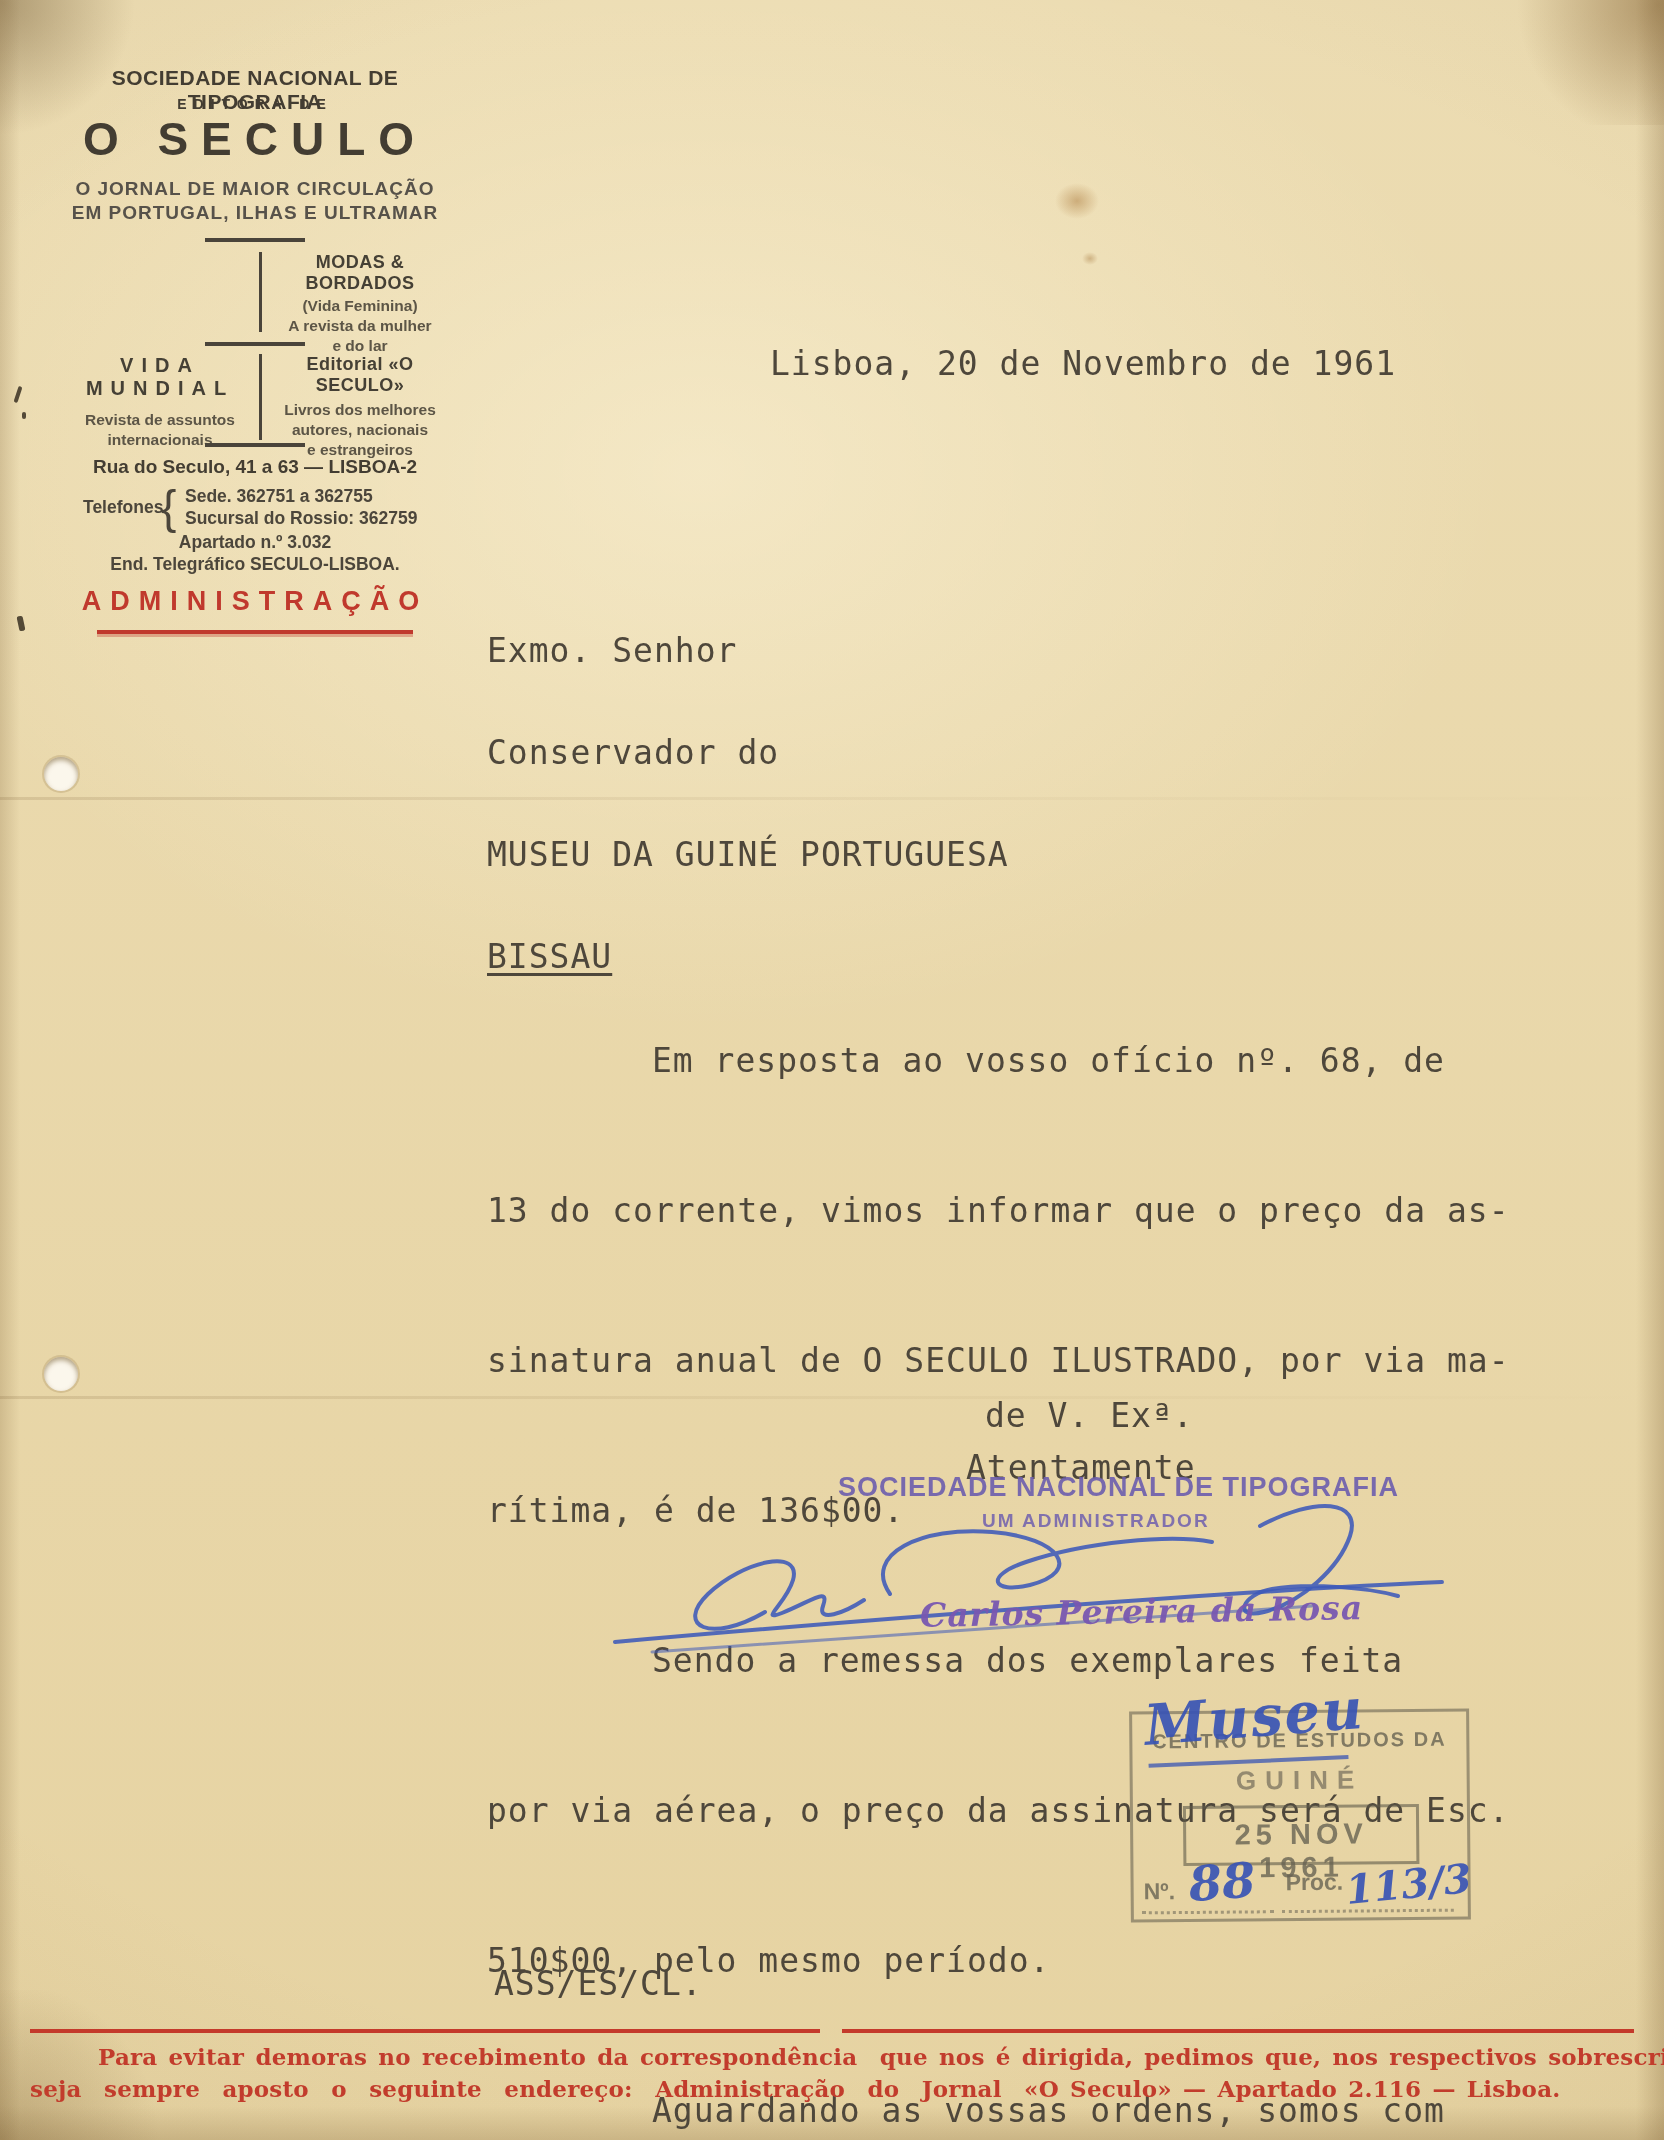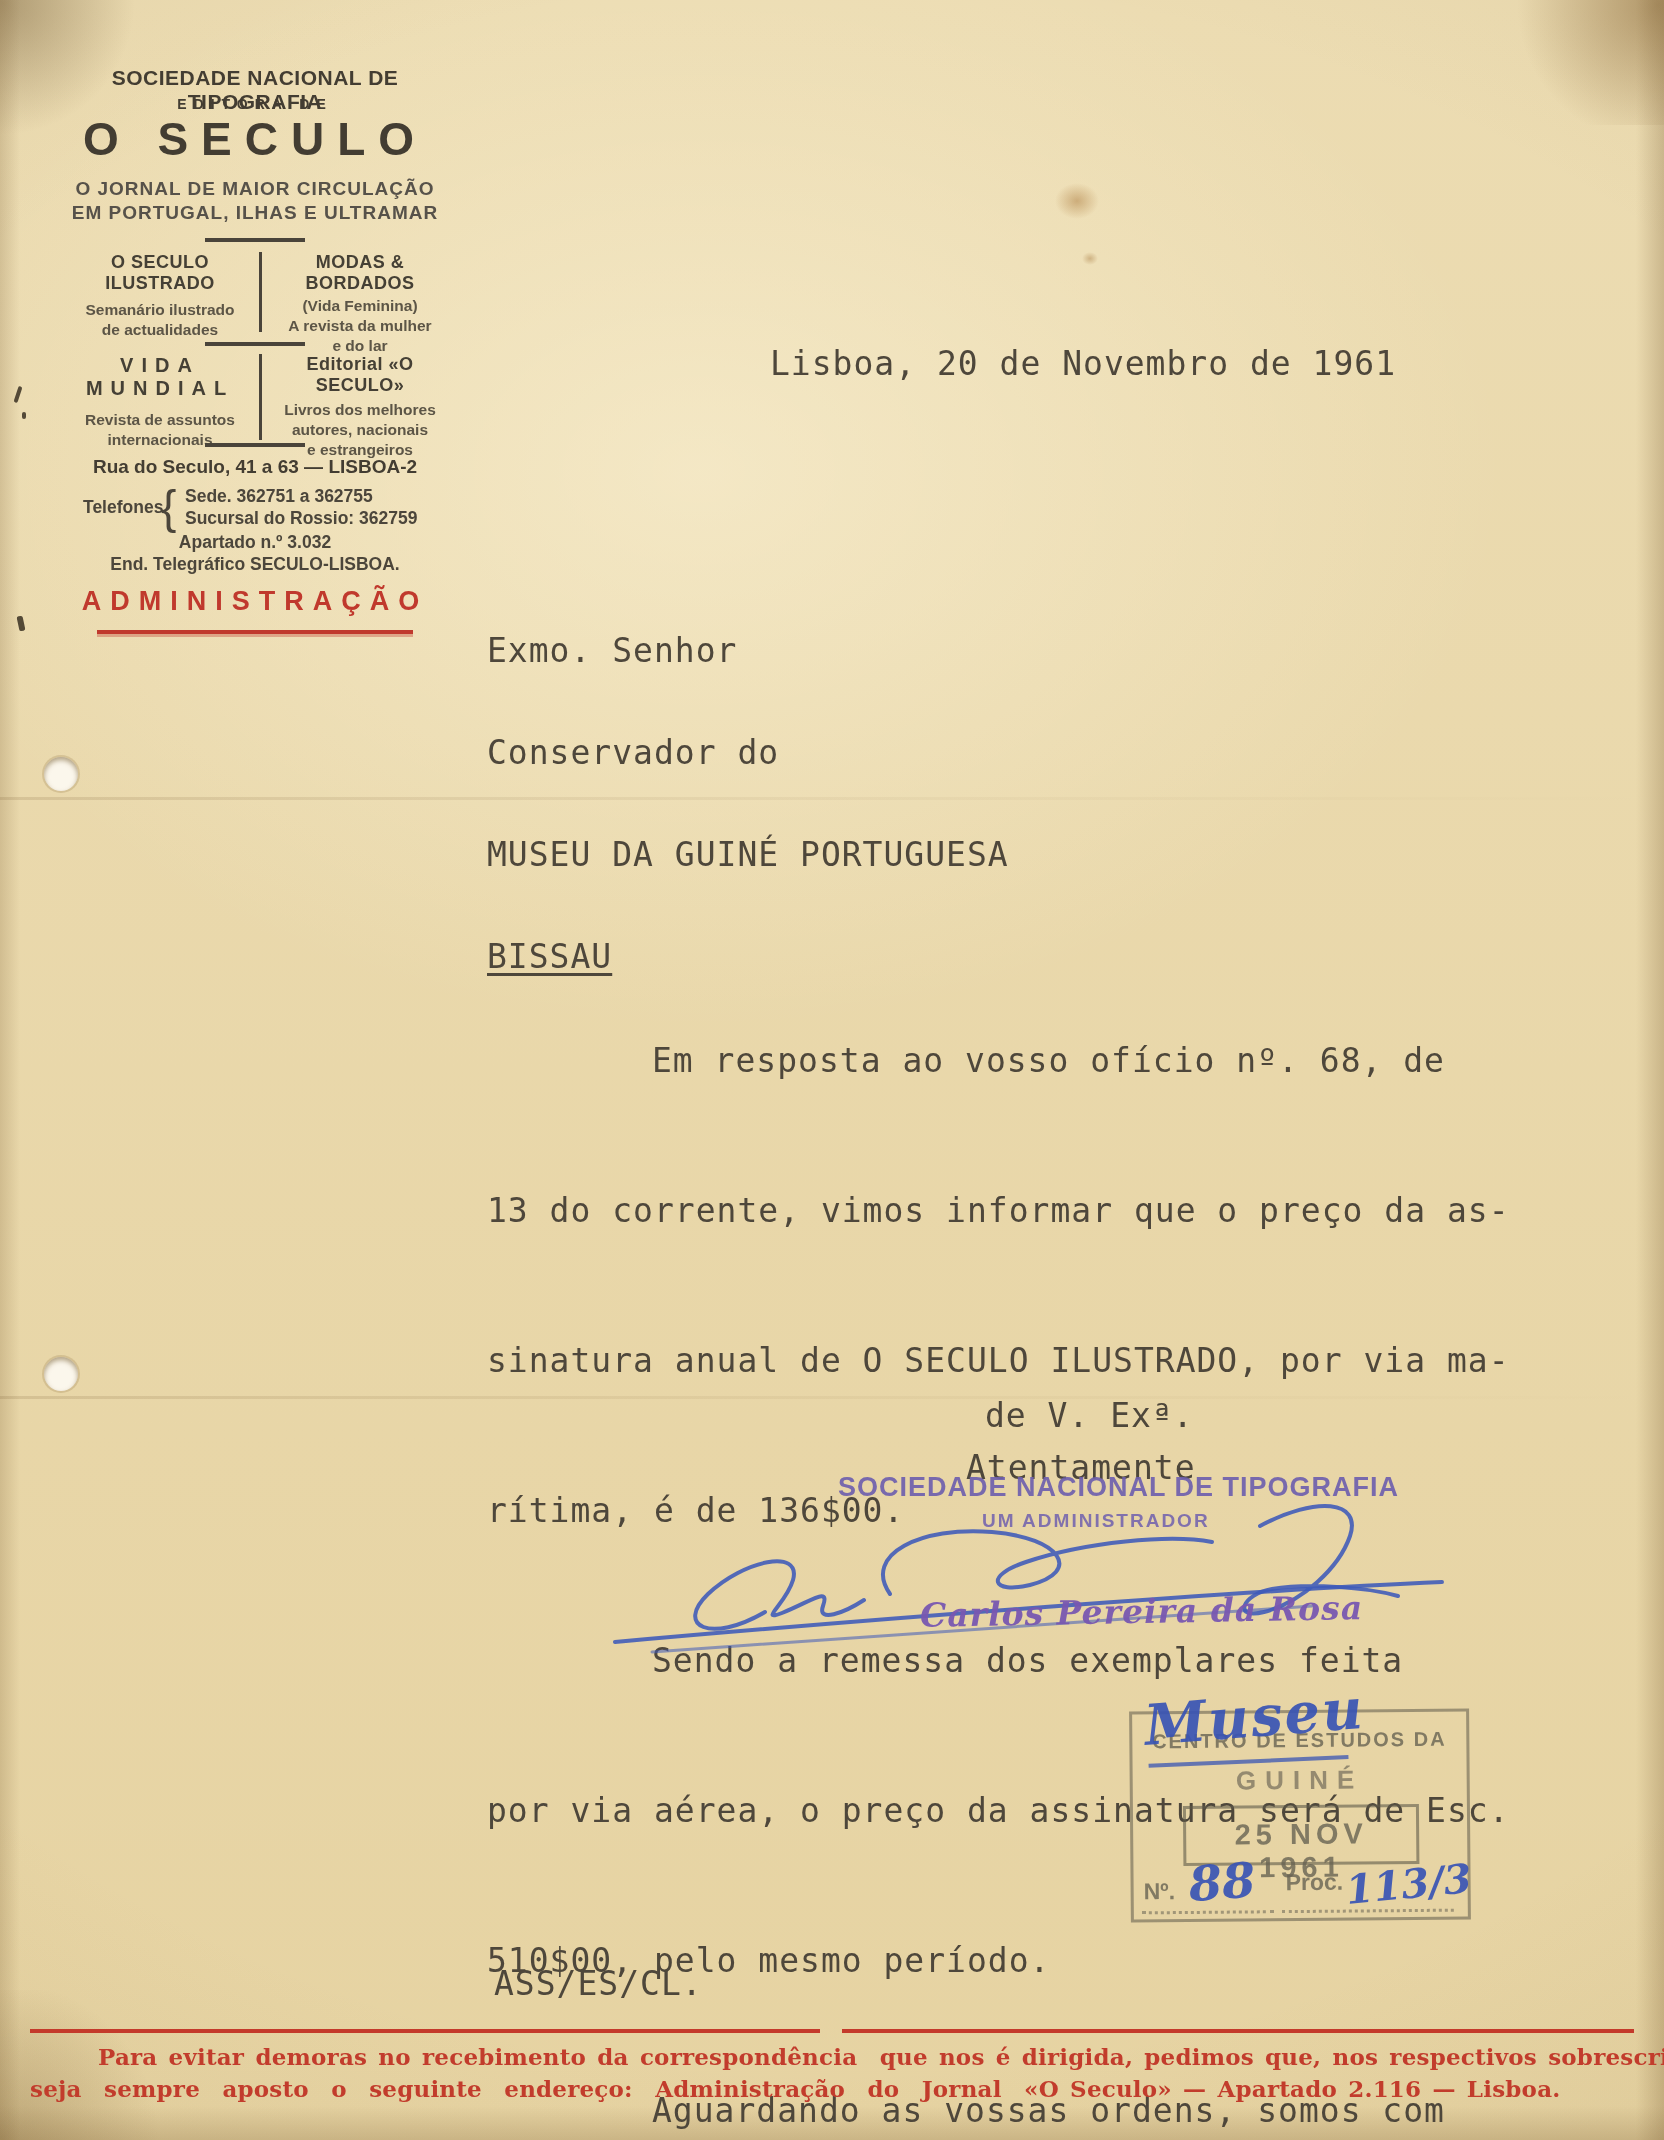--- a/index.html
+++ b/index.html
@@ -99,25 +99,20 @@
 
   <div class="abs letterhead">
     <div class="abs lh-center lh-company">SOCIEDADE NACIONAL DE TIPOGRAFIA</div>
     <div class="abs lh-center lh-editora">EDITORA DE</div>
     <div class="abs lh-center lh-masthead">O SECULO</div>
     <div class="abs lh-center lh-tag" style="top:118px;">O JORNAL DE MAIOR CIRCULAÇÃO</div>
     <div class="abs lh-center lh-tag" style="top:142px;">EM PORTUGAL, ILHAS E ULTRAMAR</div>
 
     <div class="abs rule" style="top:178px;"></div>
 
-    <div class="abs pub-col-l" style="top:192px;">
-      <div class="pub-title">O SECULO ILUSTRADO</div>
-      <div class="pub-desc" style="margin-top:6px;">Semanário ilustrado</div>
-      <div class="pub-desc">de actualidades</div>
-    </div>
     <div class="abs vdiv" style="top:192px;height:80px;"></div>
     <div class="abs pub-col-r" style="top:192px;">
       <div class="pub-title">MODAS &amp; BORDADOS</div>
       <div class="pub-desc" style="margin-top:2px;">(Vida Feminina)</div>
       <div class="pub-desc">A revista da mulher</div>
       <div class="pub-desc">e do lar</div>
     </div>
 
     <div class="abs rule" style="top:282px;"></div>
 

